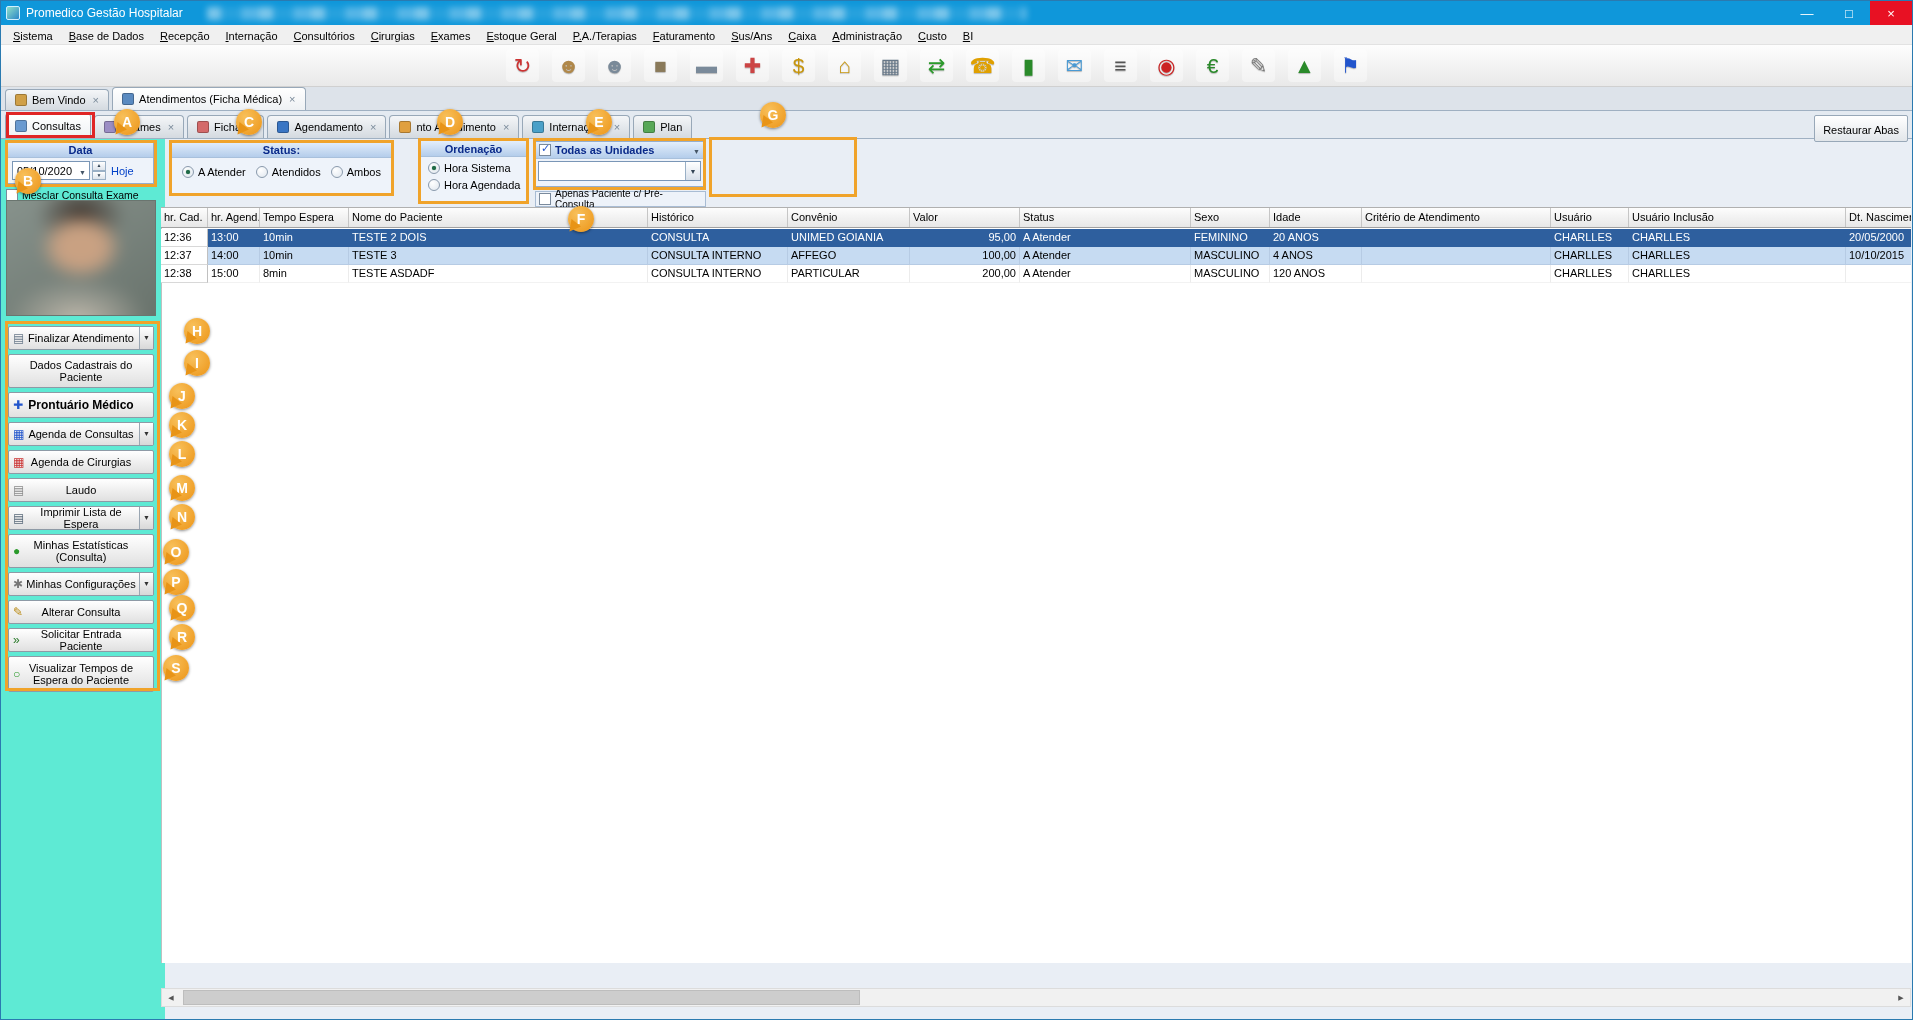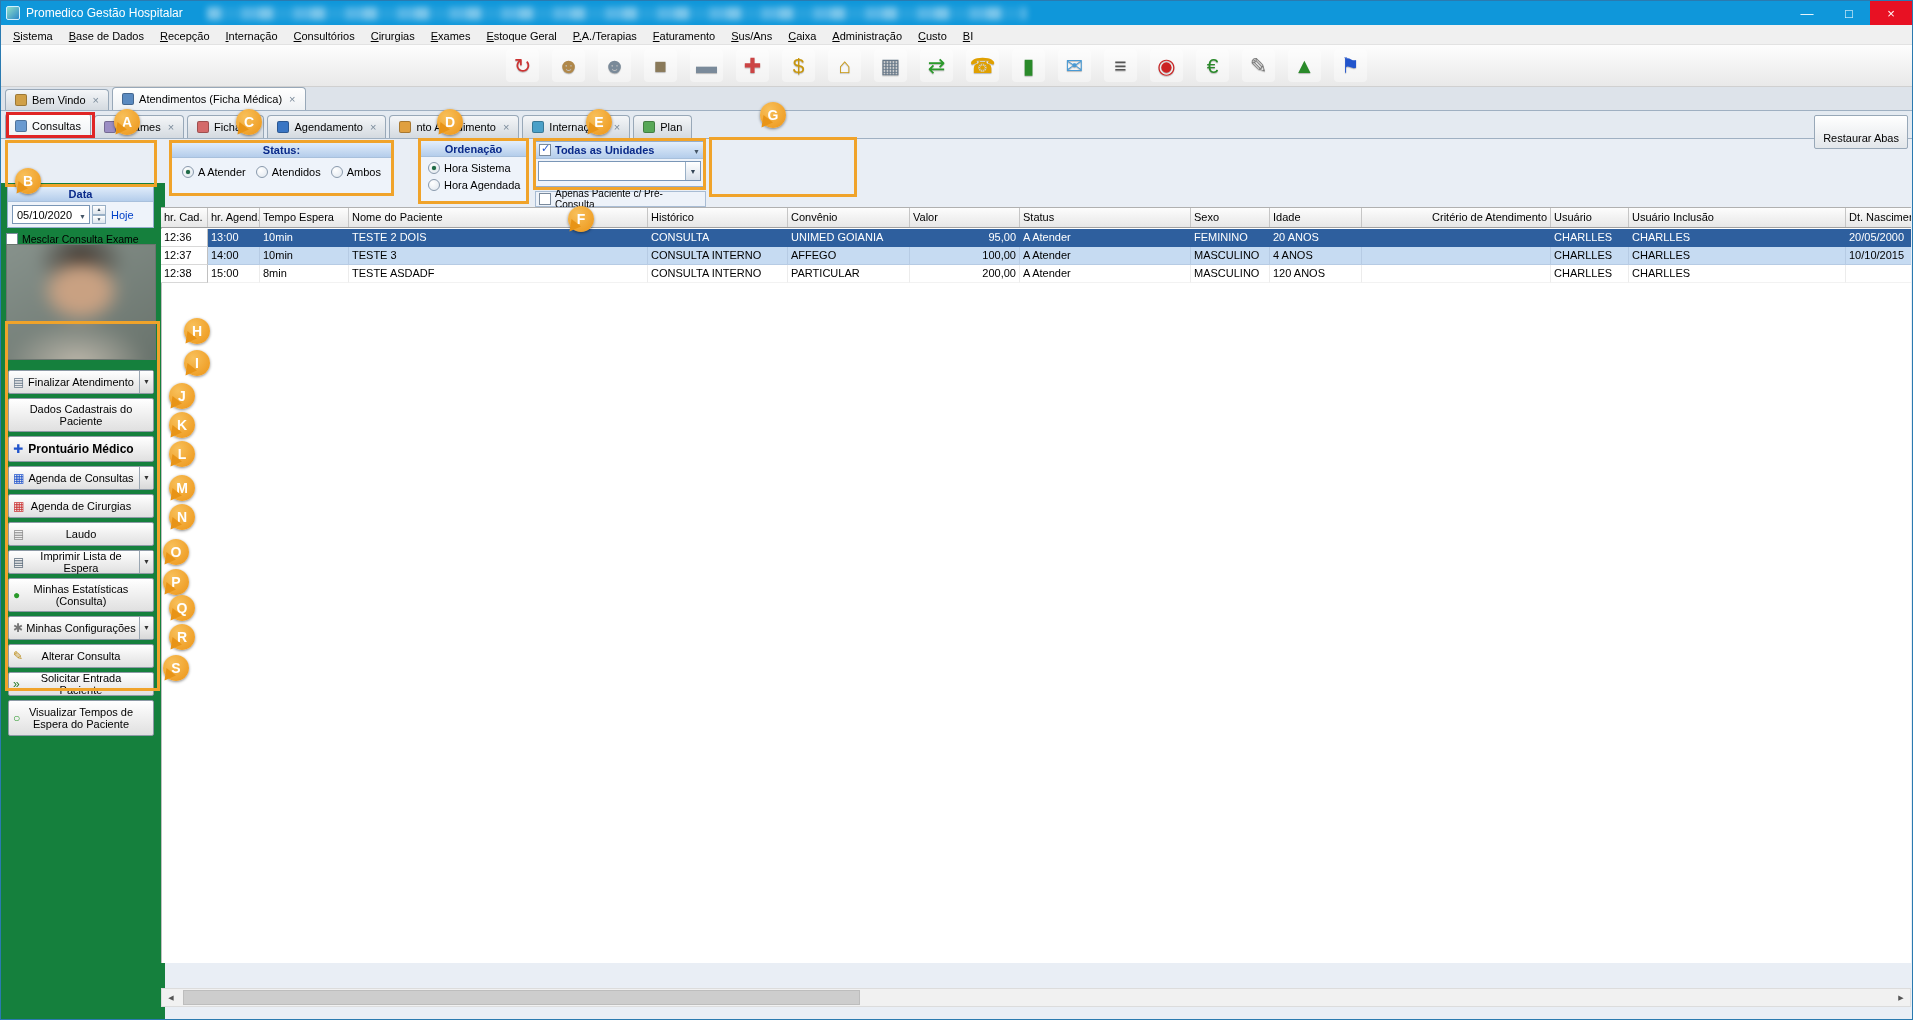--- a/index.html
+++ b/index.html
@@ -28,21 +28,21 @@
   
   .tabrow1 { position: absolute; left: 0; top: 86px; width: 100%; height: 24px; background: #dde3ea; border-bottom: 1px solid #9fb0c2; }
   .tabrow2 { position: absolute; left: 0; top: 110px; width: 100%; height: 28px; background: #e4eaf1; border-bottom: 1px solid #9fb0c2; }
   .tabs { position: absolute; left: 4px; bottom: 0; display: flex; align-items: flex-end; }
   .tab { display: inline-flex; align-items: center; gap: 5px; height: 21px; padding: 0 9px; border: 1px solid #98a8b8; border-bottom: none; border-radius: 4px 4px 0 0; background: linear-gradient(#f4f6f8, #d4dae0); margin-right: 3px; font-size: 11px; white-space: nowrap; }
   .tab.active { background: linear-gradient(#ffffff, #eef1f4); height: 23px; }
   .tabrow2 .tab { height: 23px; }
   .tabrow2 .tab.active { height: 25px; }
   .ticon { width: 12px; height: 12px; border-radius: 2px; display: inline-block; flex: none; border: 1px solid rgba(0,0,0,.25); }
   .tab .close { color: #7a8a9a; font-size: 11px; margin-left: 2px; }
-  .restore-btn { position: absolute; right: 4px; top: 4px; height: 27px; padding: 16px 8px; font-size: 11px; font-family: inherit; border: 1px solid #98a8b8; border-radius: 2px; background: linear-gradient(#ffffff, #e2e6ea); }
+  .restore-btn { position: absolute; right: 4px; top: 4px; height: 27px; padding: 8px 8px; font-size: 11px; font-family: inherit; border: 1px solid #98a8b8; border-radius: 2px; background: linear-gradient(#ffffff, #e2e6ea); }
 
   
   .fgroup { position: absolute; border: 1px solid #94aece; background: #eef3fa; }
   .fgroup-head { height: 16px; background: linear-gradient(#e3eefb, #b4cdeb); color: #0a2a8a; font-weight: bold; text-align: center; line-height: 16px; border-bottom: 1px solid #a8c0dc; font-size: 11px; }
   .fgroup-head.left { text-align: left; padding-left: 6px; }
   .row-body { display: flex; justify-content: space-between; padding: 8px 10px 0; }
   .col-body { display: flex; flex-direction: column; gap: 5px; padding: 5px 7px; }
   .wrap-body { display: flex; flex-wrap: wrap; gap: 4px 8px; padding: 4px 6px; }
   .radio-item { display: inline-flex; align-items: center; gap: 4px; white-space: nowrap; }
   .radio { display: inline-block; width: 12px; height: 12px; border-radius: 50%; border: 1px solid #8a9aac; background: radial-gradient(circle at 35% 30%, #fff, #dfe6ee); position: relative; flex: none; }
@@ -66,21 +66,21 @@
   .combo-dd::after { content: "▼"; font-size: 7px; color: #456; }
   .combo { height: 20px; margin: 2px; border: 1px solid #7a96b6; background: #fff; display: flex; align-items: center; justify-content: space-between; }
   .combo-value { padding-left: 4px; }
   .combo-btn { width: 15px; height: 100%; border-left: 1px solid #9ab0c6; background: linear-gradient(#fff, #d8e0ea); display: flex; align-items: center; justify-content: center; }
   .combo-btn::after { content: "▼"; font-size: 7px; color: #345; }
   .boxed-check { position: absolute; height: 16px; border: 1px solid #a8bcd4; background: #edf2f9; display: inline-flex; align-items: center; gap: 4px; padding: 0 3px; font-size: 10px; }
 
   .stats { position: absolute; left: 845px; top: 140px; width: 155px; text-align: center; color: #001d9e; font-weight: bold; font-size: 12px; line-height: 18px; }
 
   
-  .left-panel { position: absolute; left: 0; top: 138px; width: 164px; bottom: 0; background: #15803d; margin-top: 44px; }
+  .left-panel { position: absolute; left: 0; top: 138px; width: 164px; bottom: 0; background: #5eead4; }
   .photo { position: absolute; left: 5px; top: 61px; width: 150px; height: 116px; background: #7a857f; overflow: hidden; border: 1px solid #6a756f; }
   .photo-blur { position: absolute; inset: -14px; filter: blur(7px);
     background:
       radial-gradient(ellipse 42px 34px at 50% 42%, #c9a182 0%, #c9a182 55%, transparent 100%),
       radial-gradient(ellipse 56px 40px at 50% 20%, #3a2f28 0%, transparent 80%),
       radial-gradient(ellipse 80px 50px at 48% 95%, #c2bbae 0%, transparent 90%),
       linear-gradient(150deg, #8a958f, #667069); }
   .sidebar-buttons { position: absolute; left: 7px; top: 187px; width: 146px; display: flex; flex-direction: column; gap: 4px; }
   .sb-btn { position: relative; background: linear-gradient(#ffffff, #e0e0e0); border: 1px solid #8e9aa6; border-radius: 2px; display: flex; align-items: center; justify-content: center; text-align: center; font-size: 11px; line-height: 12px; padding: 1px 17px; }
   .sb-btn.bold { font-weight: bold; font-size: 12px; }
@@ -360,21 +360,21 @@
       <div class="gh-cell" style="width: 47px;">hr. Cad.</div>
       <div class="gh-cell" style="width: 52px;">hr. Agend.</div>
       <div class="gh-cell" style="width: 89px;">Tempo Espera</div>
       <div class="gh-cell" style="width: 299px;">Nome do Paciente</div>
       <div class="gh-cell" style="width: 140px;">Histórico</div>
       <div class="gh-cell" style="width: 122px;">Convênio</div>
       <div class="gh-cell" style="width: 110px;">Valor</div>
       <div class="gh-cell" style="width: 171px;">Status</div>
       <div class="gh-cell" style="width: 79px;">Sexo</div>
       <div class="gh-cell" style="width: 92px;">Idade</div>
-      <div class="gh-cell" style="width: 189px; text-align: right;">Critério de Atendimento</div>
+      <div class="gh-cell" style="width: 189px;">Critério de Atendimento</div>
       <div class="gh-cell" style="width: 78px;">Usuário</div>
       <div class="gh-cell" style="width: 217px;">Usuário Inclusão</div>
       <div class="gh-cell" style="width: 68px;">Dt. Nascimento</div>
     </div>
   <div class="grid-rows" id="grid-rows">
       <div class="g-row selected">
         <div class="g-cell fixedcol" style="width: 47px;">12:36</div>
         <div class="g-cell" style="width: 52px;">13:00</div>
         <div class="g-cell" style="width: 89px;">10min</div>
         <div class="g-cell" style="width: 299px;">TESTE 2 DOIS</div>

